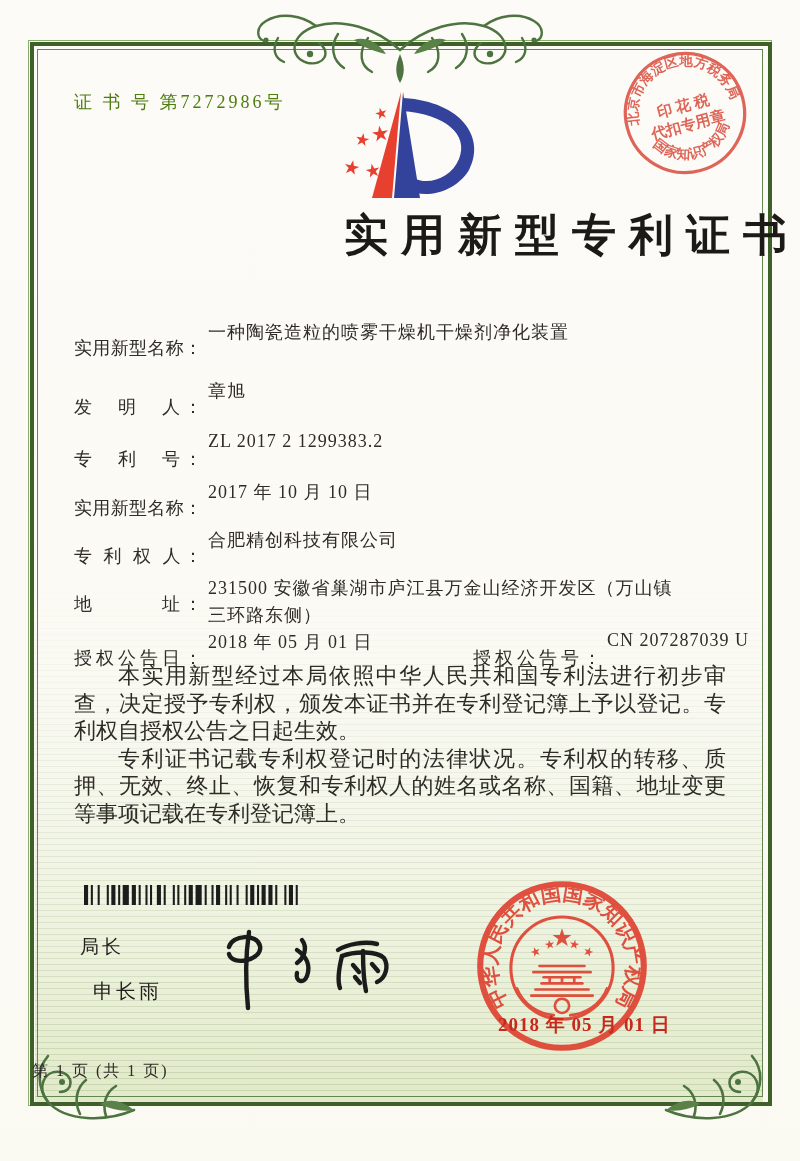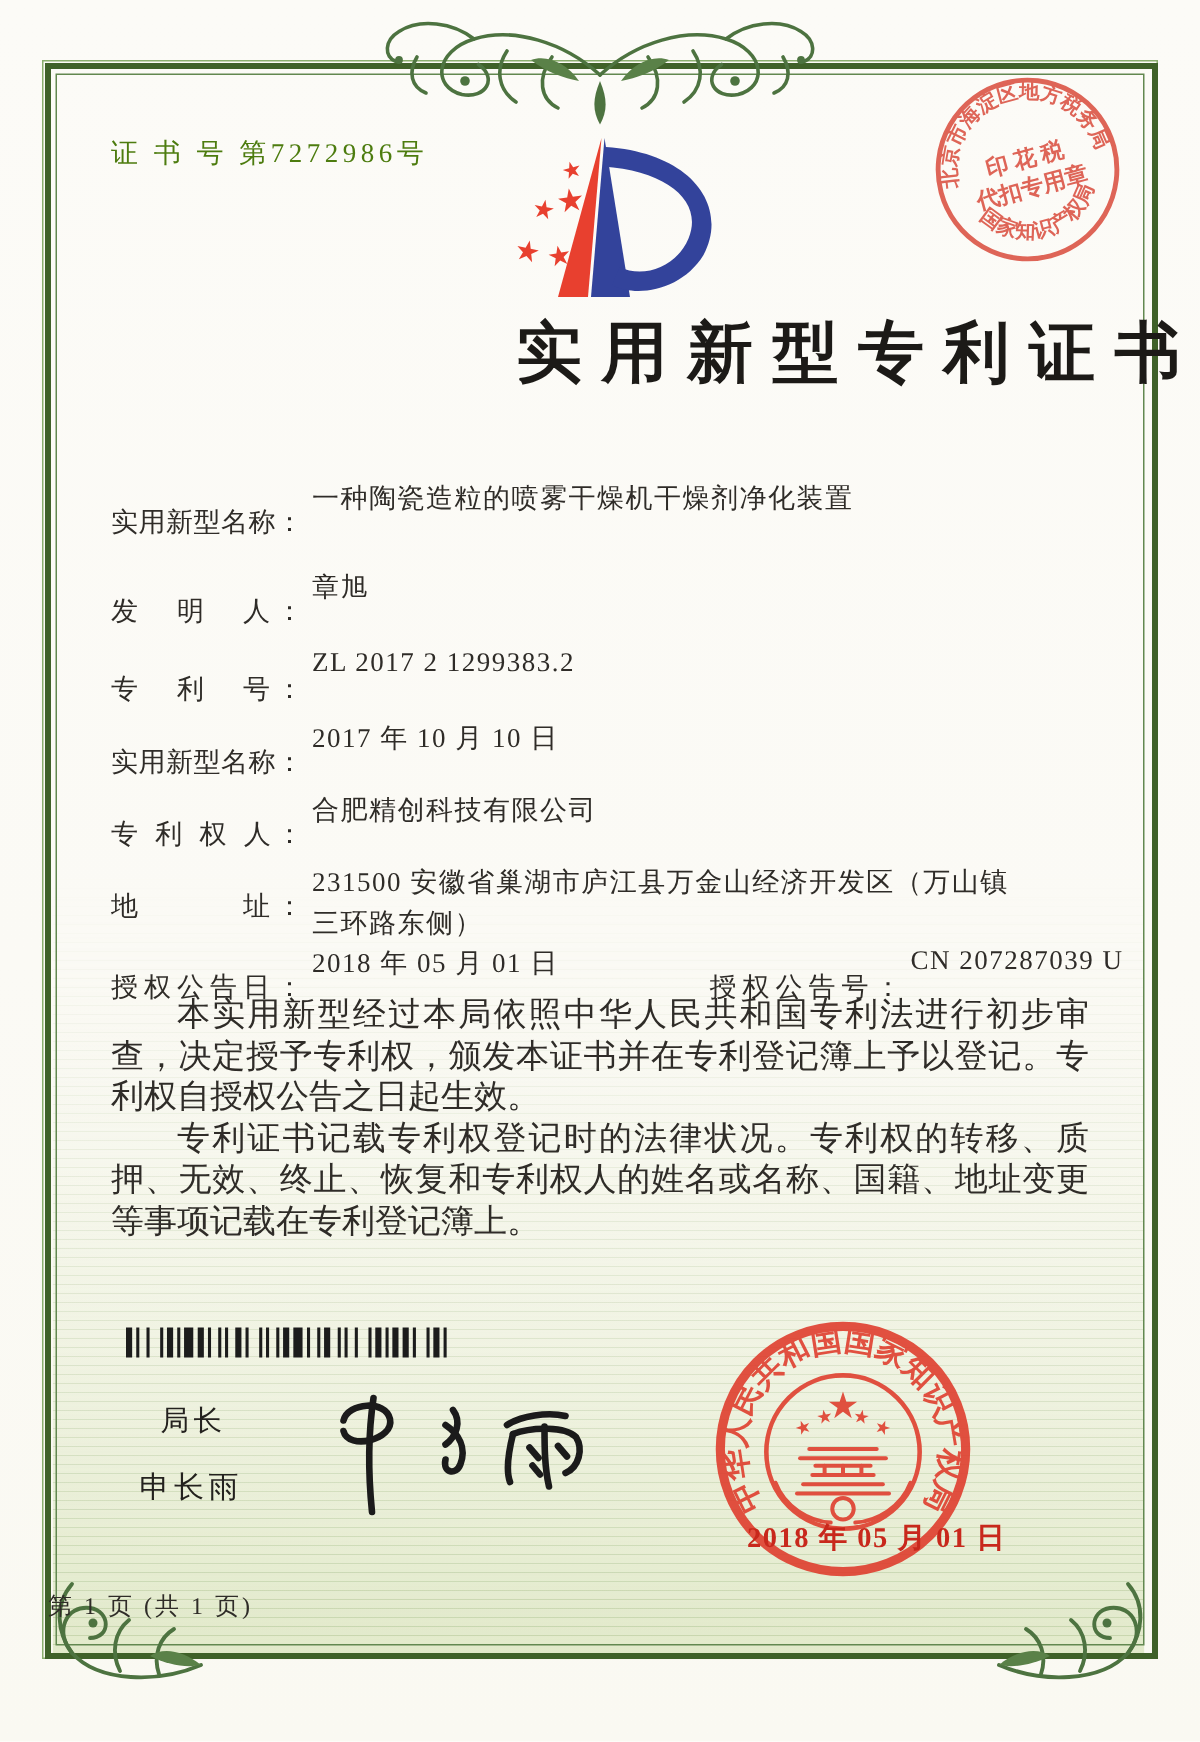--- a/index.html
+++ b/index.html
@@ -36,21 +36,21 @@
   .addr2{left:208px;top:603px;font-size:18px;letter-spacing:1px;color:#2f2c28;}
   .grant-right{position:absolute;left:399px;top:0;}
 
   
   .paras{left:74px;top:662px;width:652px;font-size:22px;line-height:27.6px;
          text-align:justify;color:#2f2c28;}
   .paras p{margin:0;text-indent:2em;}
 
   
   .barcode{left:84px;top:885px;}
-  .chief-title{left:107px;top:934px;font-size:19px;letter-spacing:3px;color:#23211e;}
+  .chief-title{left:80px;top:934px;font-size:19px;letter-spacing:3px;color:#23211e;}
   .chief-name{left:93px;top:978px;font-size:20px;letter-spacing:3px;color:#23211e;}
   .signature{left:205px;top:920px;}
   .seal{left:470px;top:874px;}
   .seal-date{left:498px;top:1012px;font-size:19px;font-weight:bold;color:#c8281c;
              letter-spacing:1px;white-space:nowrap;}
   .page-info{left:0;top:1061px;width:100%;text-align:left;font-size:16px;
              letter-spacing:2px;color:#2f2c28;margin-left:32px;}
 
   .star{font-family:"DejaVu Sans",sans-serif;}
   svg{overflow:visible;}

